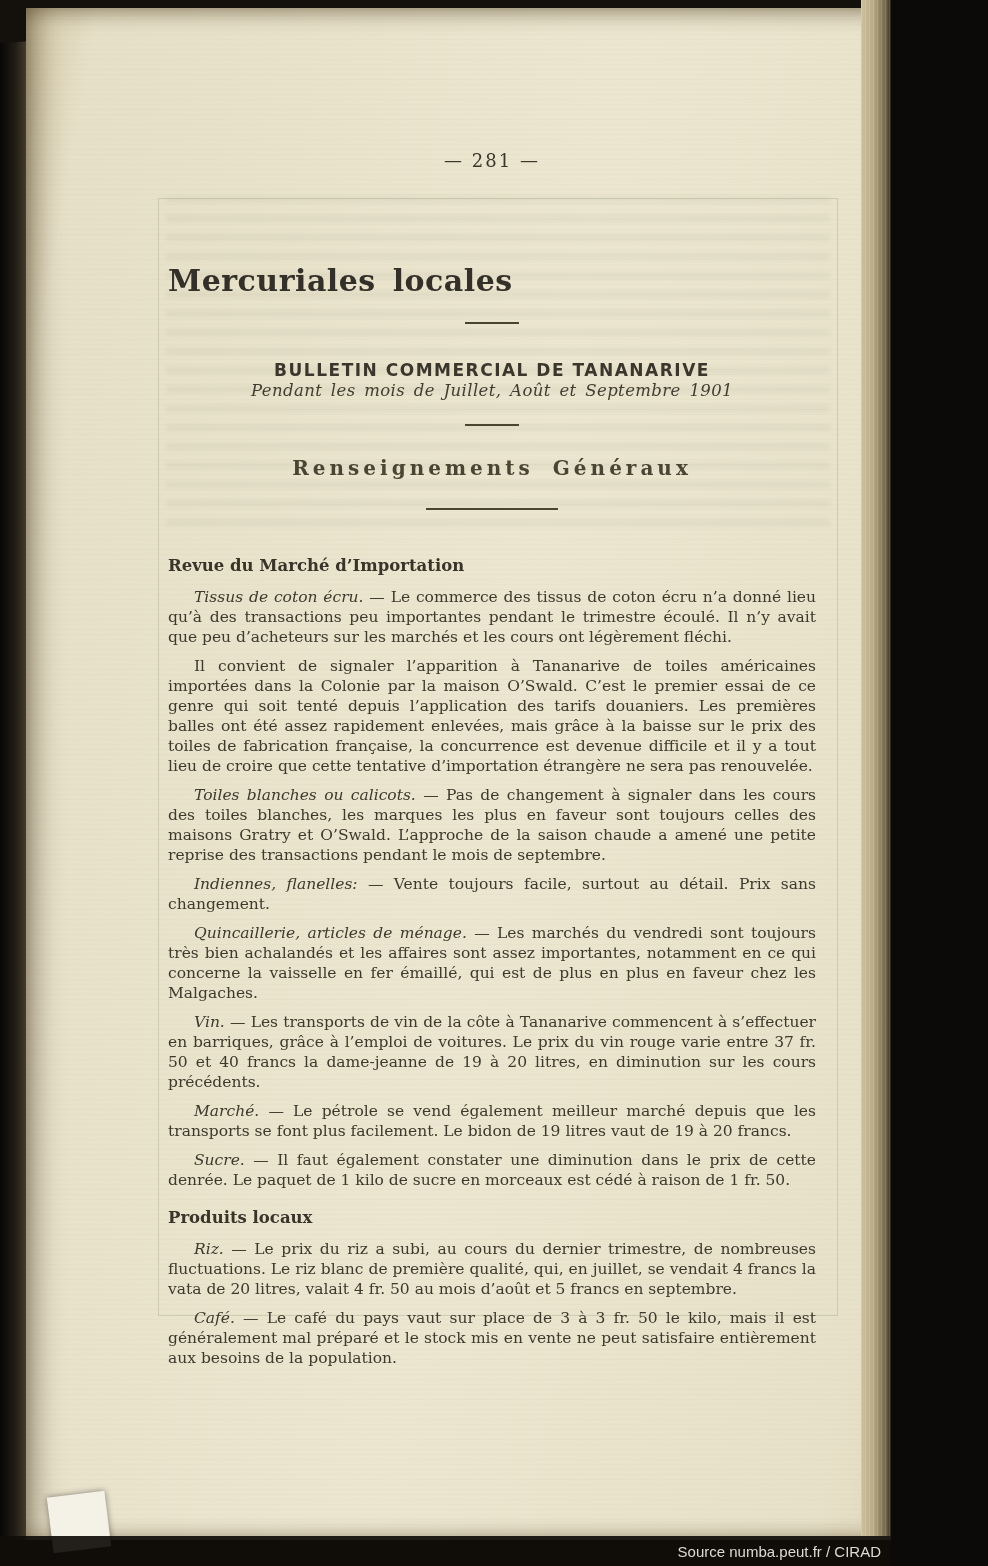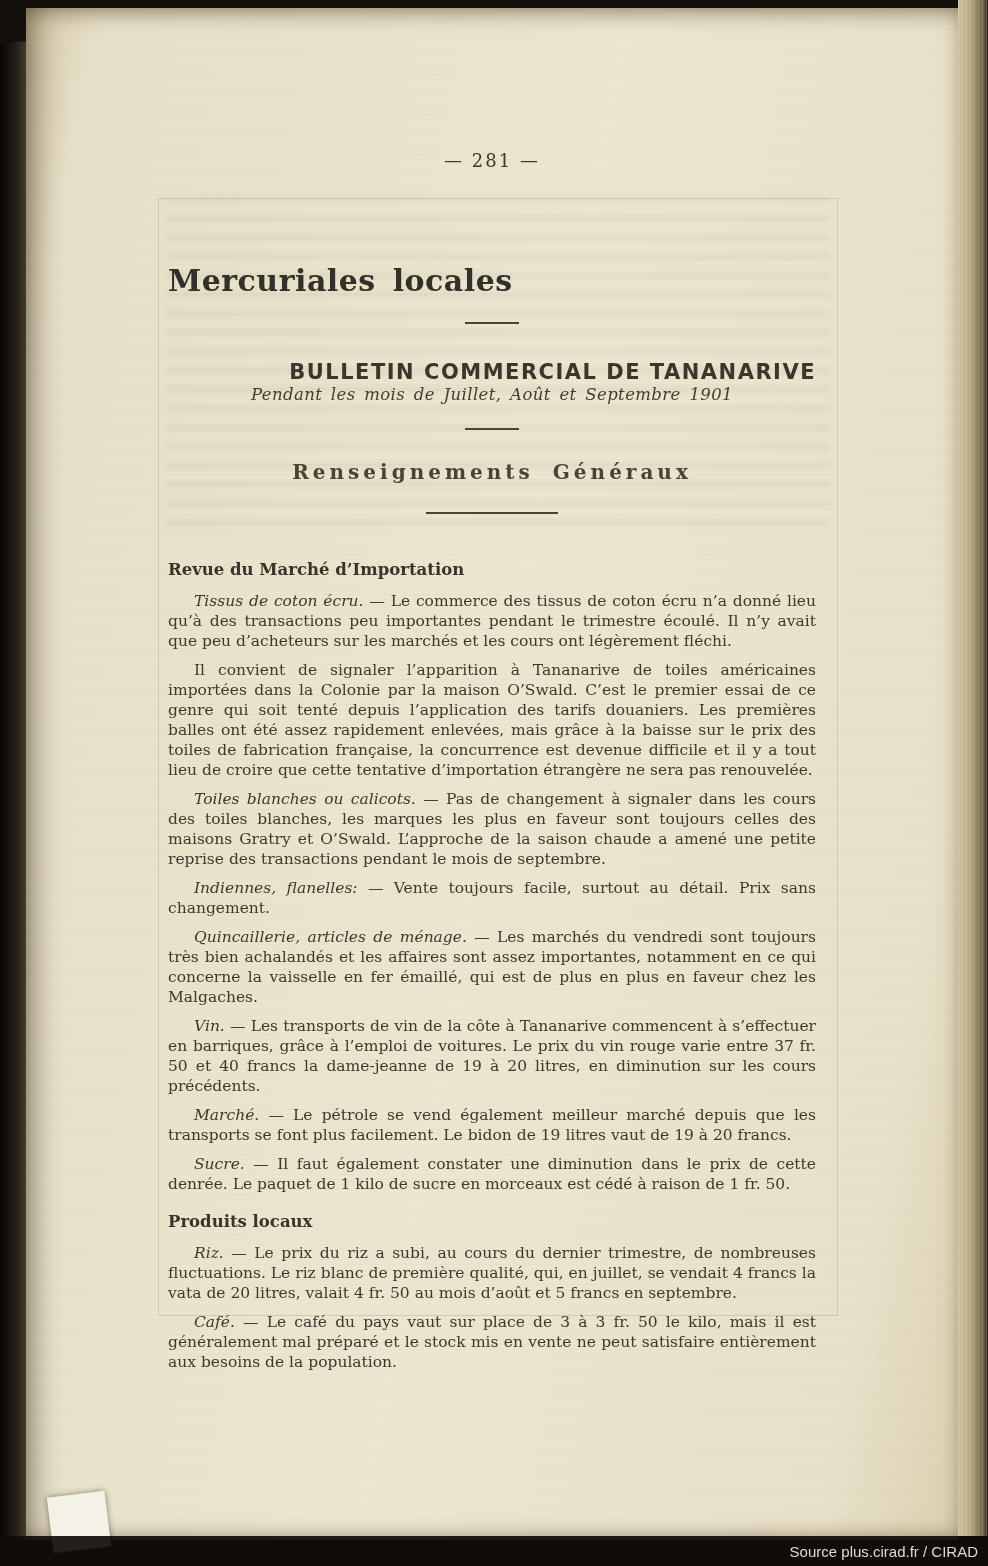--- a/index.html
+++ b/index.html
@@ -1,17 +1,17 @@
 <!DOCTYPE html>
 <html><head>
 <meta charset="utf-8">
 <style>
   html,body { margin:0; padding:0; background:#0c0a08; }
   .scan {
-    position:relative; width:988px; height:1566px; overflow:hidden;
+    position:relative; width:891px; height:1566px; overflow:hidden;
     background:#0f0d0a;
     font-family:"DejaVu Serif", serif;
   }
   
   .page {
     position:absolute; left:26px; top:8px; width:932px; height:1532px;
     background:linear-gradient(100deg,#d3c8a8 0%,#e7e0c8 6%,#ece6d0 50%,#e8e1c9 88%,#dcd2b2 100%);
     box-shadow:
       inset 18px 0 30px -12px rgba(70,55,30,0.6),
       inset -10px 0 22px -10px rgba(120,100,60,0.35),
@@ -52,22 +52,22 @@
   .content { position:absolute; left:142px; top:142px; width:648px; color:#3d392c; }
   .pagenum { text-align:center; font-size:18px; letter-spacing:2px; color:#3a362b; }
   .title {
     text-align:left; font-size:30px; font-weight:bold; letter-spacing:0.5px;
     color:#33302a; margin:92px 0 0; word-spacing:6px;
   }
   .rule { height:2px; background:#49452f; margin:24px auto 0; }
   .rule-sm { width:54px; }
   .rule-lg { width:132px; margin-top:28px; }
   .bulletin {
-    text-align:right; font-family:"DejaVu Sans", sans-serif; font-weight:bold;
-    font-size:21px; letter-spacing:1.5px; margin:36px 0 0; color:#3a362c;
+    text-align:center; font-family:"DejaVu Sans", sans-serif; font-weight:bold;
+    font-size:17px; letter-spacing:1.5px; margin:36px 0 0; color:#3a362c;
   }
   .period {
     text-align:center; font-style:italic; font-size:16.5px; margin-top:1px;
     letter-spacing:0.4px; word-spacing:3px; color:#413d30;
   }
   .general {
     text-align:center; font-weight:bold; font-size:20px; letter-spacing:4px;
     word-spacing:8px; margin-top:30px; color:#4a4433;
     text-shadow:0.5px 0.5px 0 rgba(235,229,207,0.8);
   }
@@ -151,16 +151,16 @@
           </div>
       </section>
     </div>
   </div>
 
   <div class="right-edges"></div>
   <div class="bottom-dark"></div>
   <div class="white-patch"></div>
 
   <div class="footer-bar">
-    <span>Source plus.cirad.fr / CIRAD</span>
+    <span>Source numba.peut.fr / CIRAD</span>
   </div>
 
 </div>
 
 </body></html>

